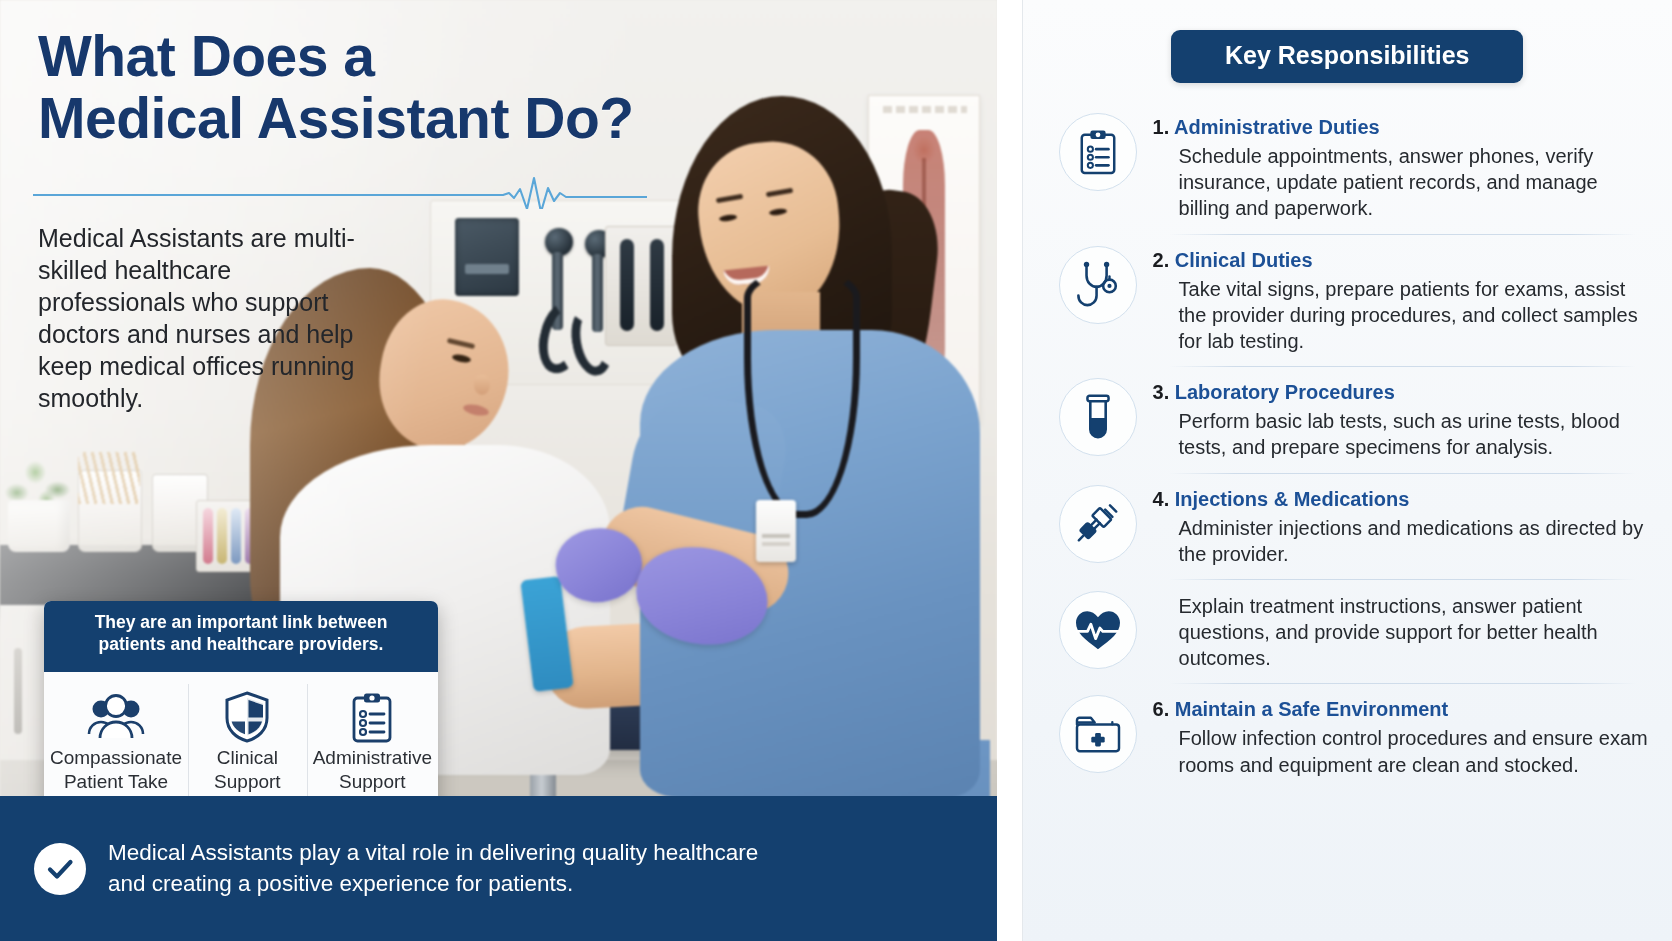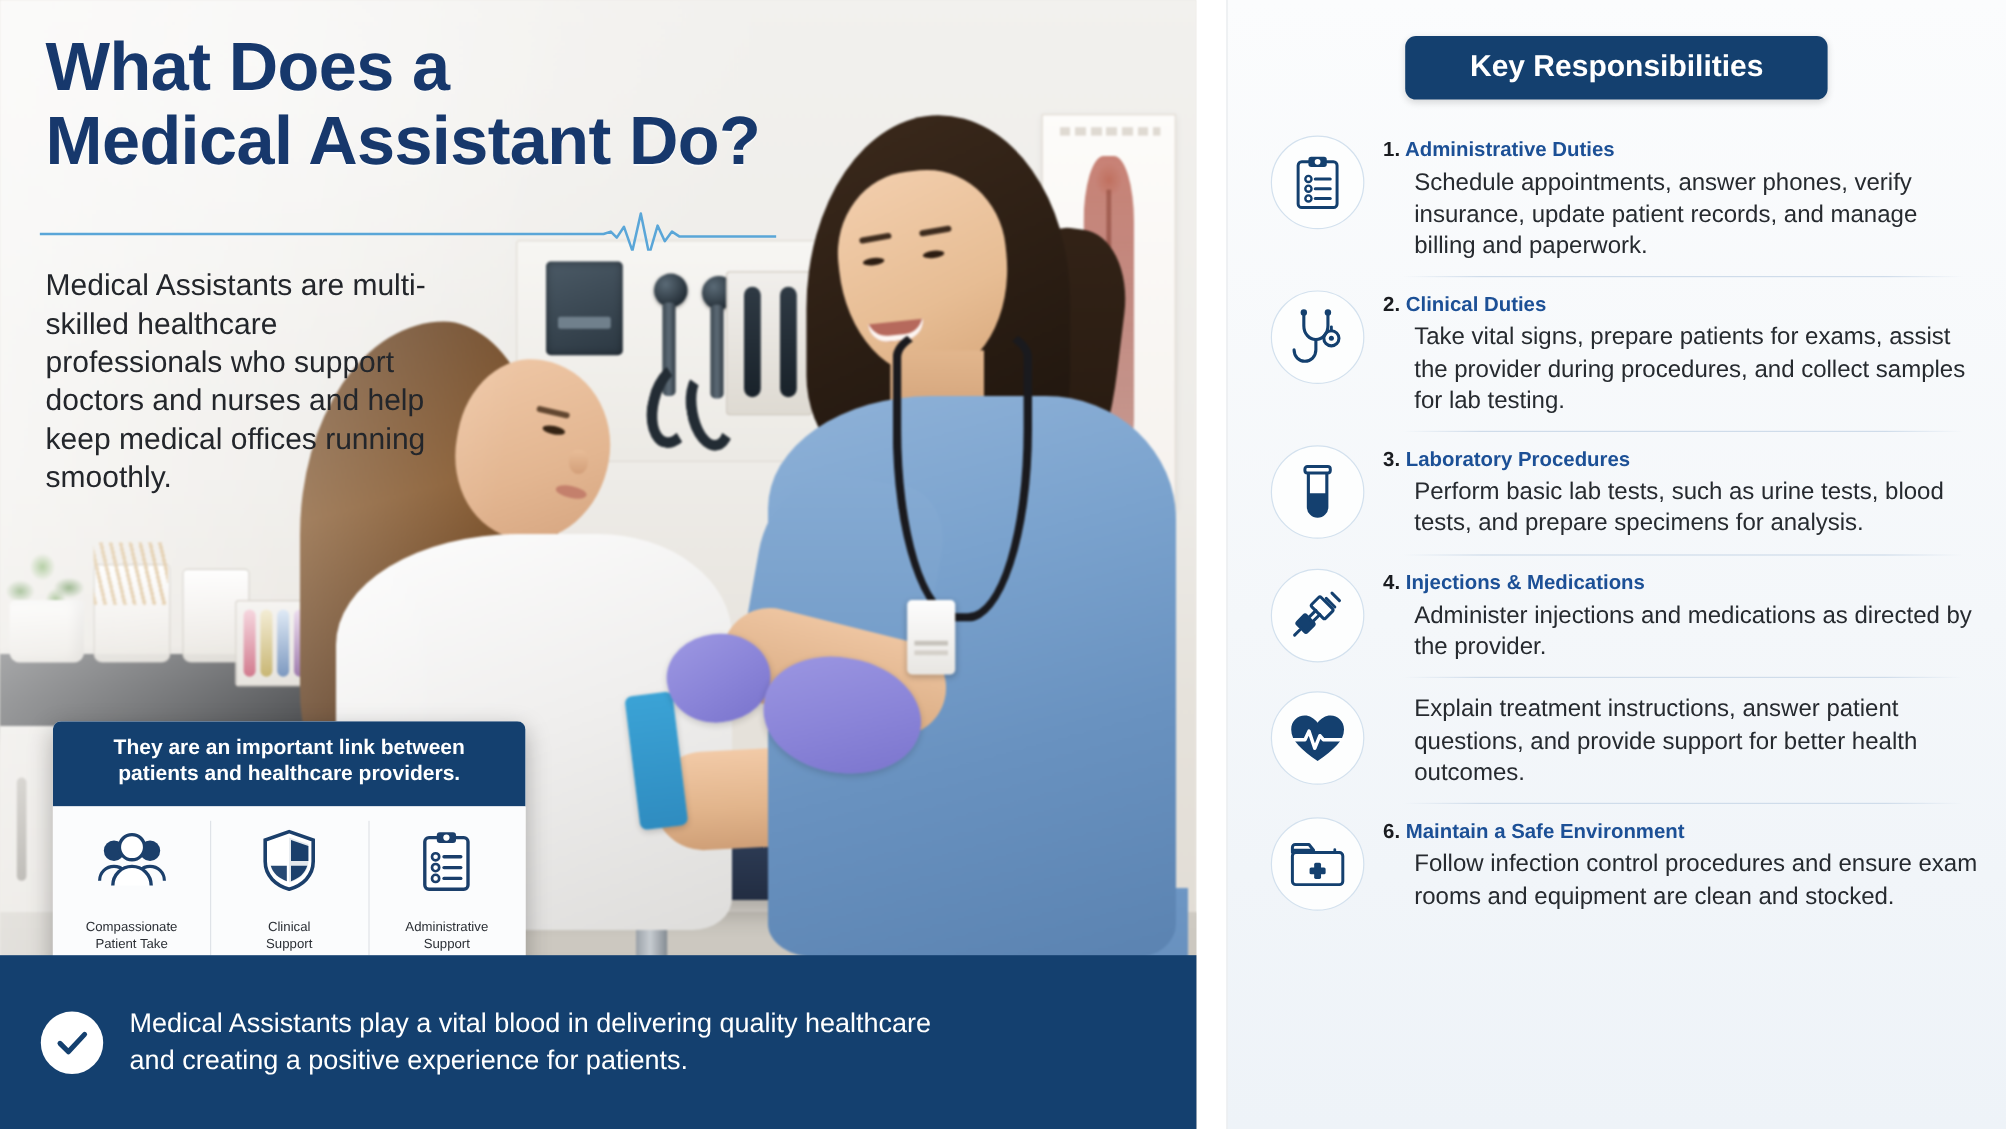--- a/index.html
+++ b/index.html
@@ -346,21 +346,21 @@
   .lc-col{
     flex:1; padding:16px 6px 14px; text-align:center;
     position:relative;
   }
   .lc-col + .lc-col:before{
     content:""; position:absolute; left:0; top:12px; bottom:12px; width:1px;
     background:#dfe3e8;
   }
   .lc-icon{ height:58px; display:flex; align-items:center; justify-content:center; }
   .lc-label{
-    margin-top:20px; font-size:11px; line-height:1.28; color:#2b2f35;
+    margin-top:0; font-size:19px; line-height:1.28; color:#2b2f35;
   }
 
   
   .banner{
     position:absolute; left:0; bottom:0; width:1012px; height:145px;
     background:#14406f;
     display:flex; align-items:center; gap:22px;
     padding: 0 34px;
   }
   .banner-check{
@@ -398,21 +398,21 @@
     content:""; position:absolute; left:128px; right:18px; top:0; height:1px;
     background: linear-gradient(90deg, rgba(200,214,228,0) 0%, #cfdcea 14%, #cfdcea 86%, rgba(200,214,228,0) 100%);
   }
   .kr-icon{
     flex:0 0 78px; width:78px; height:78px; border-radius:50%;
     background:#fdfefe; border:1.5px solid #d3e1ee;
     display:flex; align-items:center; justify-content:center;
   }
   .kr-text{ flex:1; padding-top:2px; }
   .kr-title{
-    color:#1c5096; font-weight:700; font-size:17px; line-height:1.2;
+    color:#1c5096; font-weight:700; font-size:20px; line-height:1.2;
     margin-bottom:4px;
   }
   .kr-num{ color:#1a1c20; font-weight:700; }
   .kr-desc{
     color:#262a2f; font-size:20px; line-height:1.31;
     padding-left:26px;
   }
   svg{ display:block; }
 </style>
 </head>
@@ -570,21 +570,21 @@
       </div>
     </div>
 
     <div class="banner">
       <div class="banner-check">
         <svg width="34" height="34" viewBox="0 0 34 34">
           <path d="M7 17.5 L14 24.5 L27.5 10" fill="none" stroke="#14406f" stroke-width="4.2" stroke-linecap="round" stroke-linejoin="round"></path>
         </svg>
       </div>
       <div class="banner-text">
-        <div>Medical Assistants play a vital blood in delivering quality healthcare</div>
+        <div>Medical Assistants play a vital role in delivering quality healthcare</div>
         <div>and creating a positive experience for patients.</div>
       </div>
     </div>
   </div>
 
   <div id="right">
 
     <div class="kr-pill">Key Responsibilities</div>
 
     <div class="kr-list">

